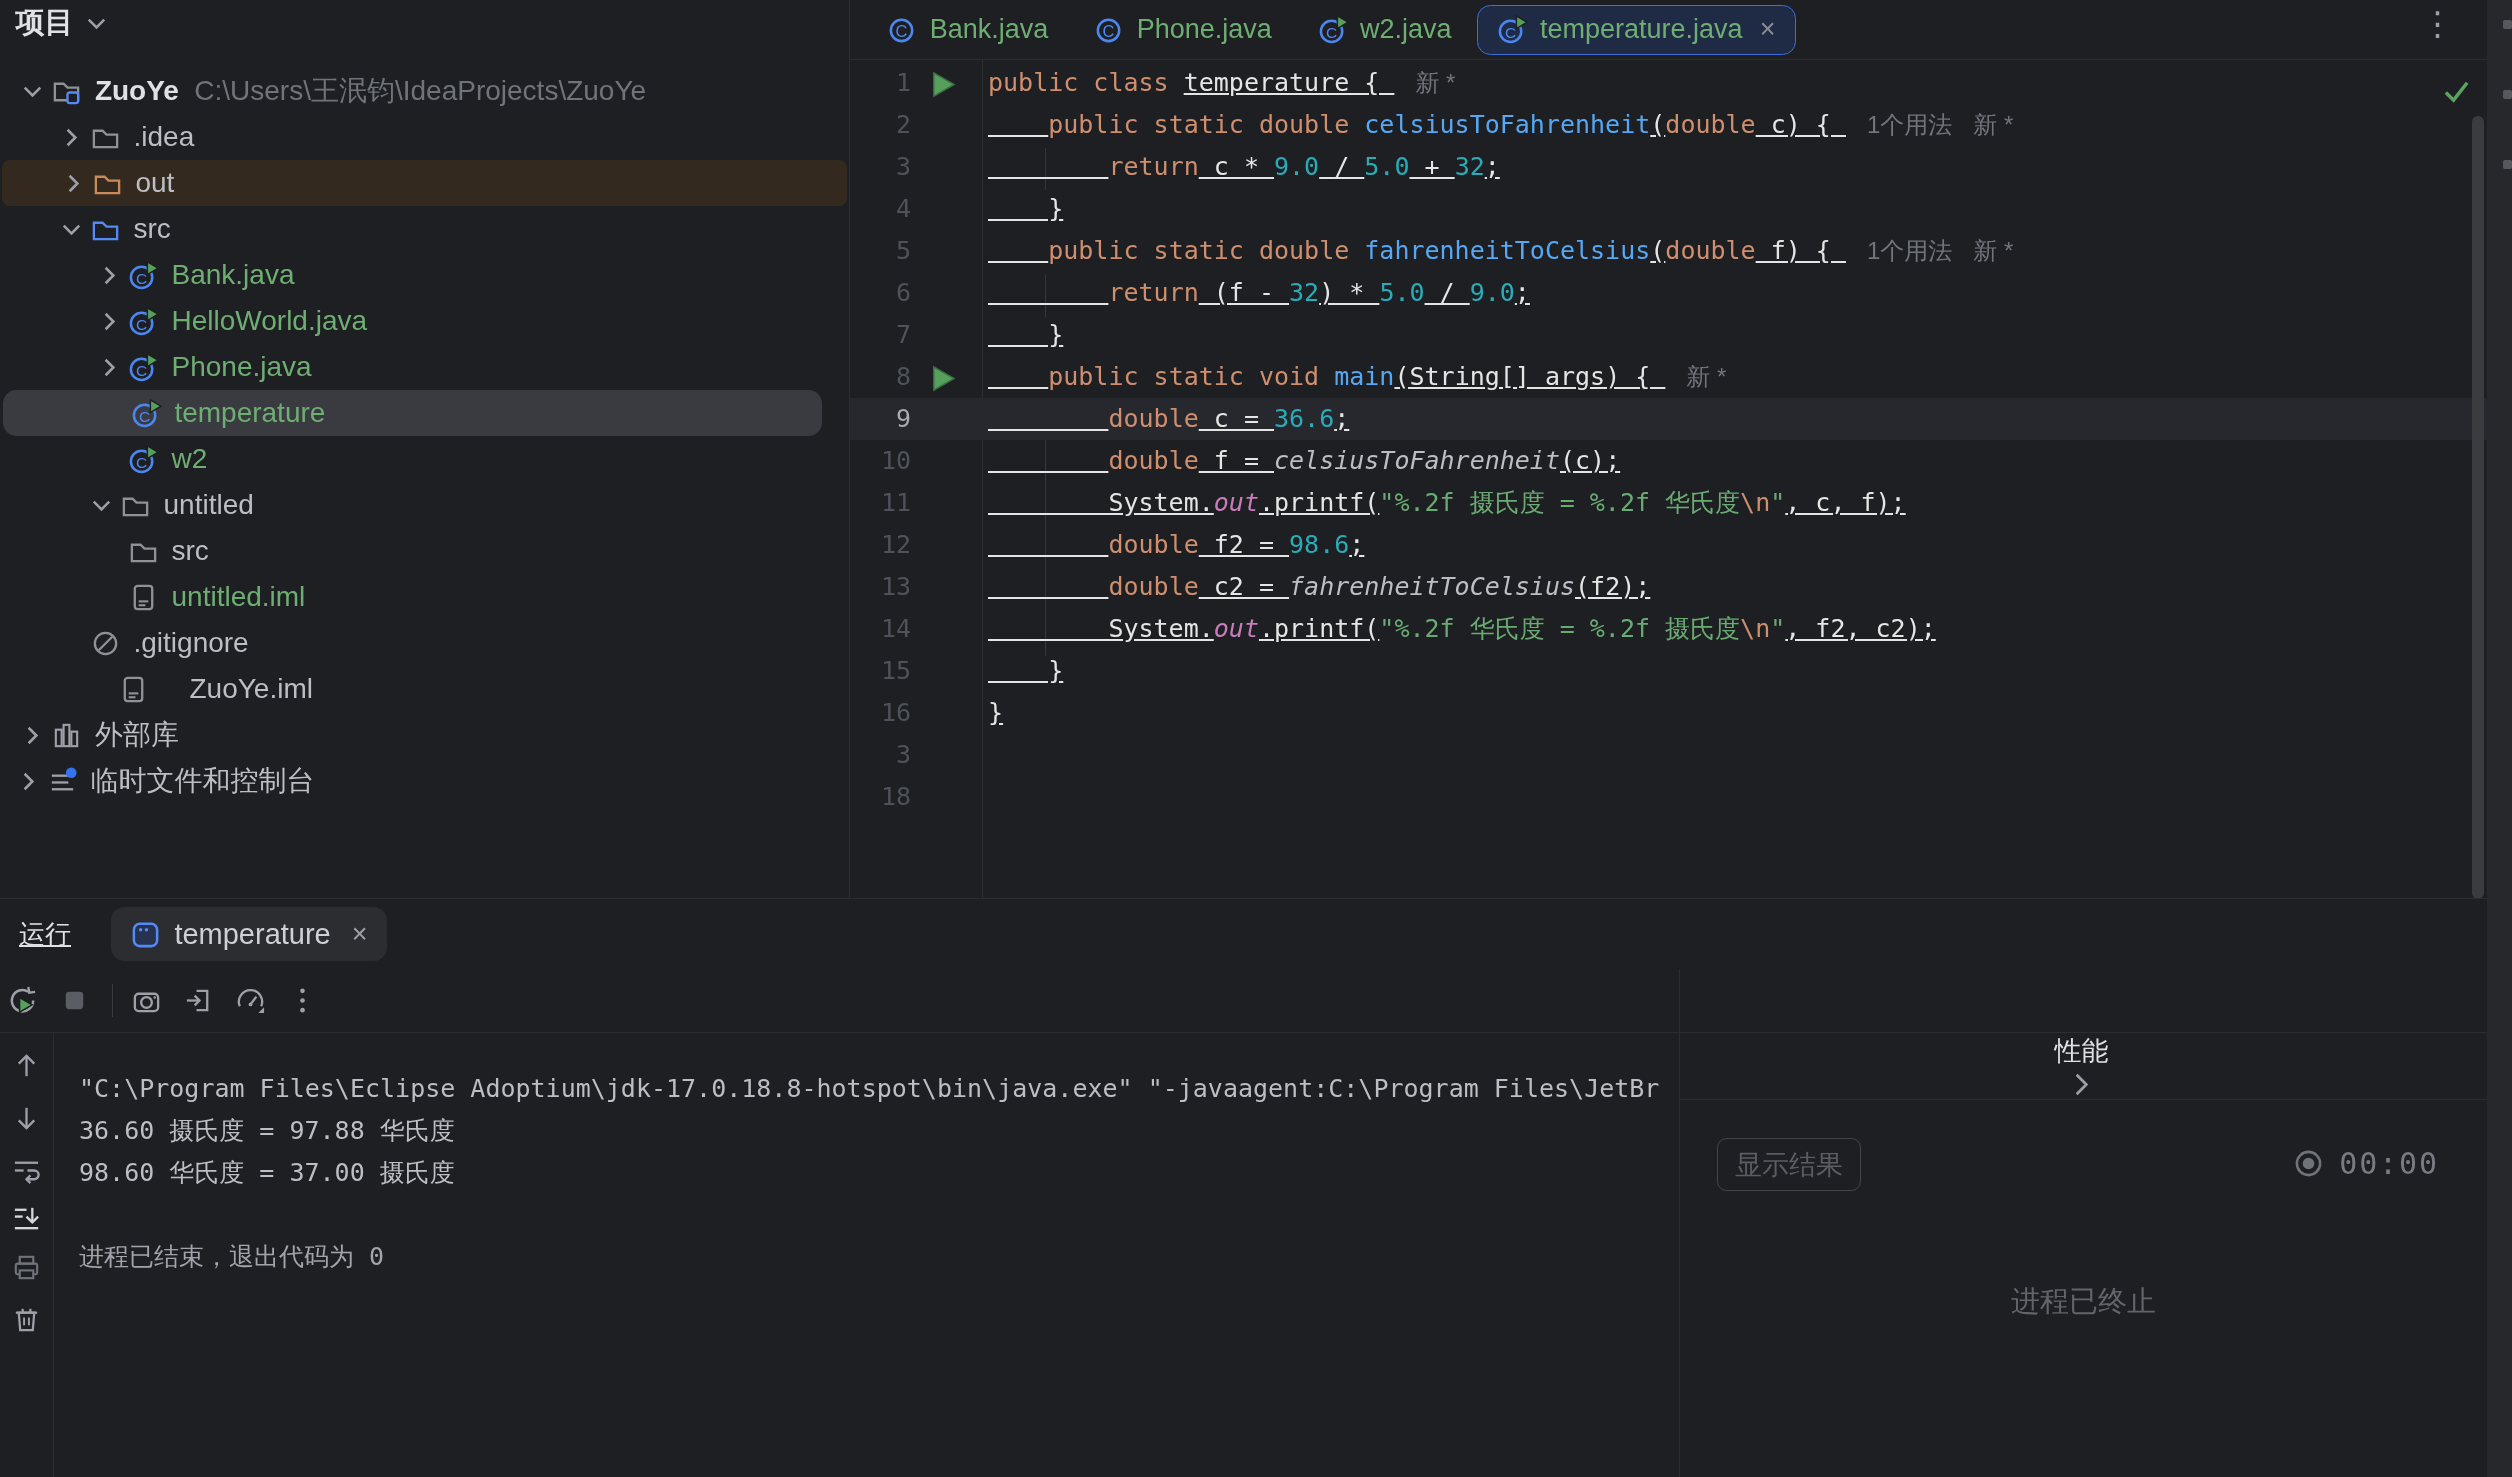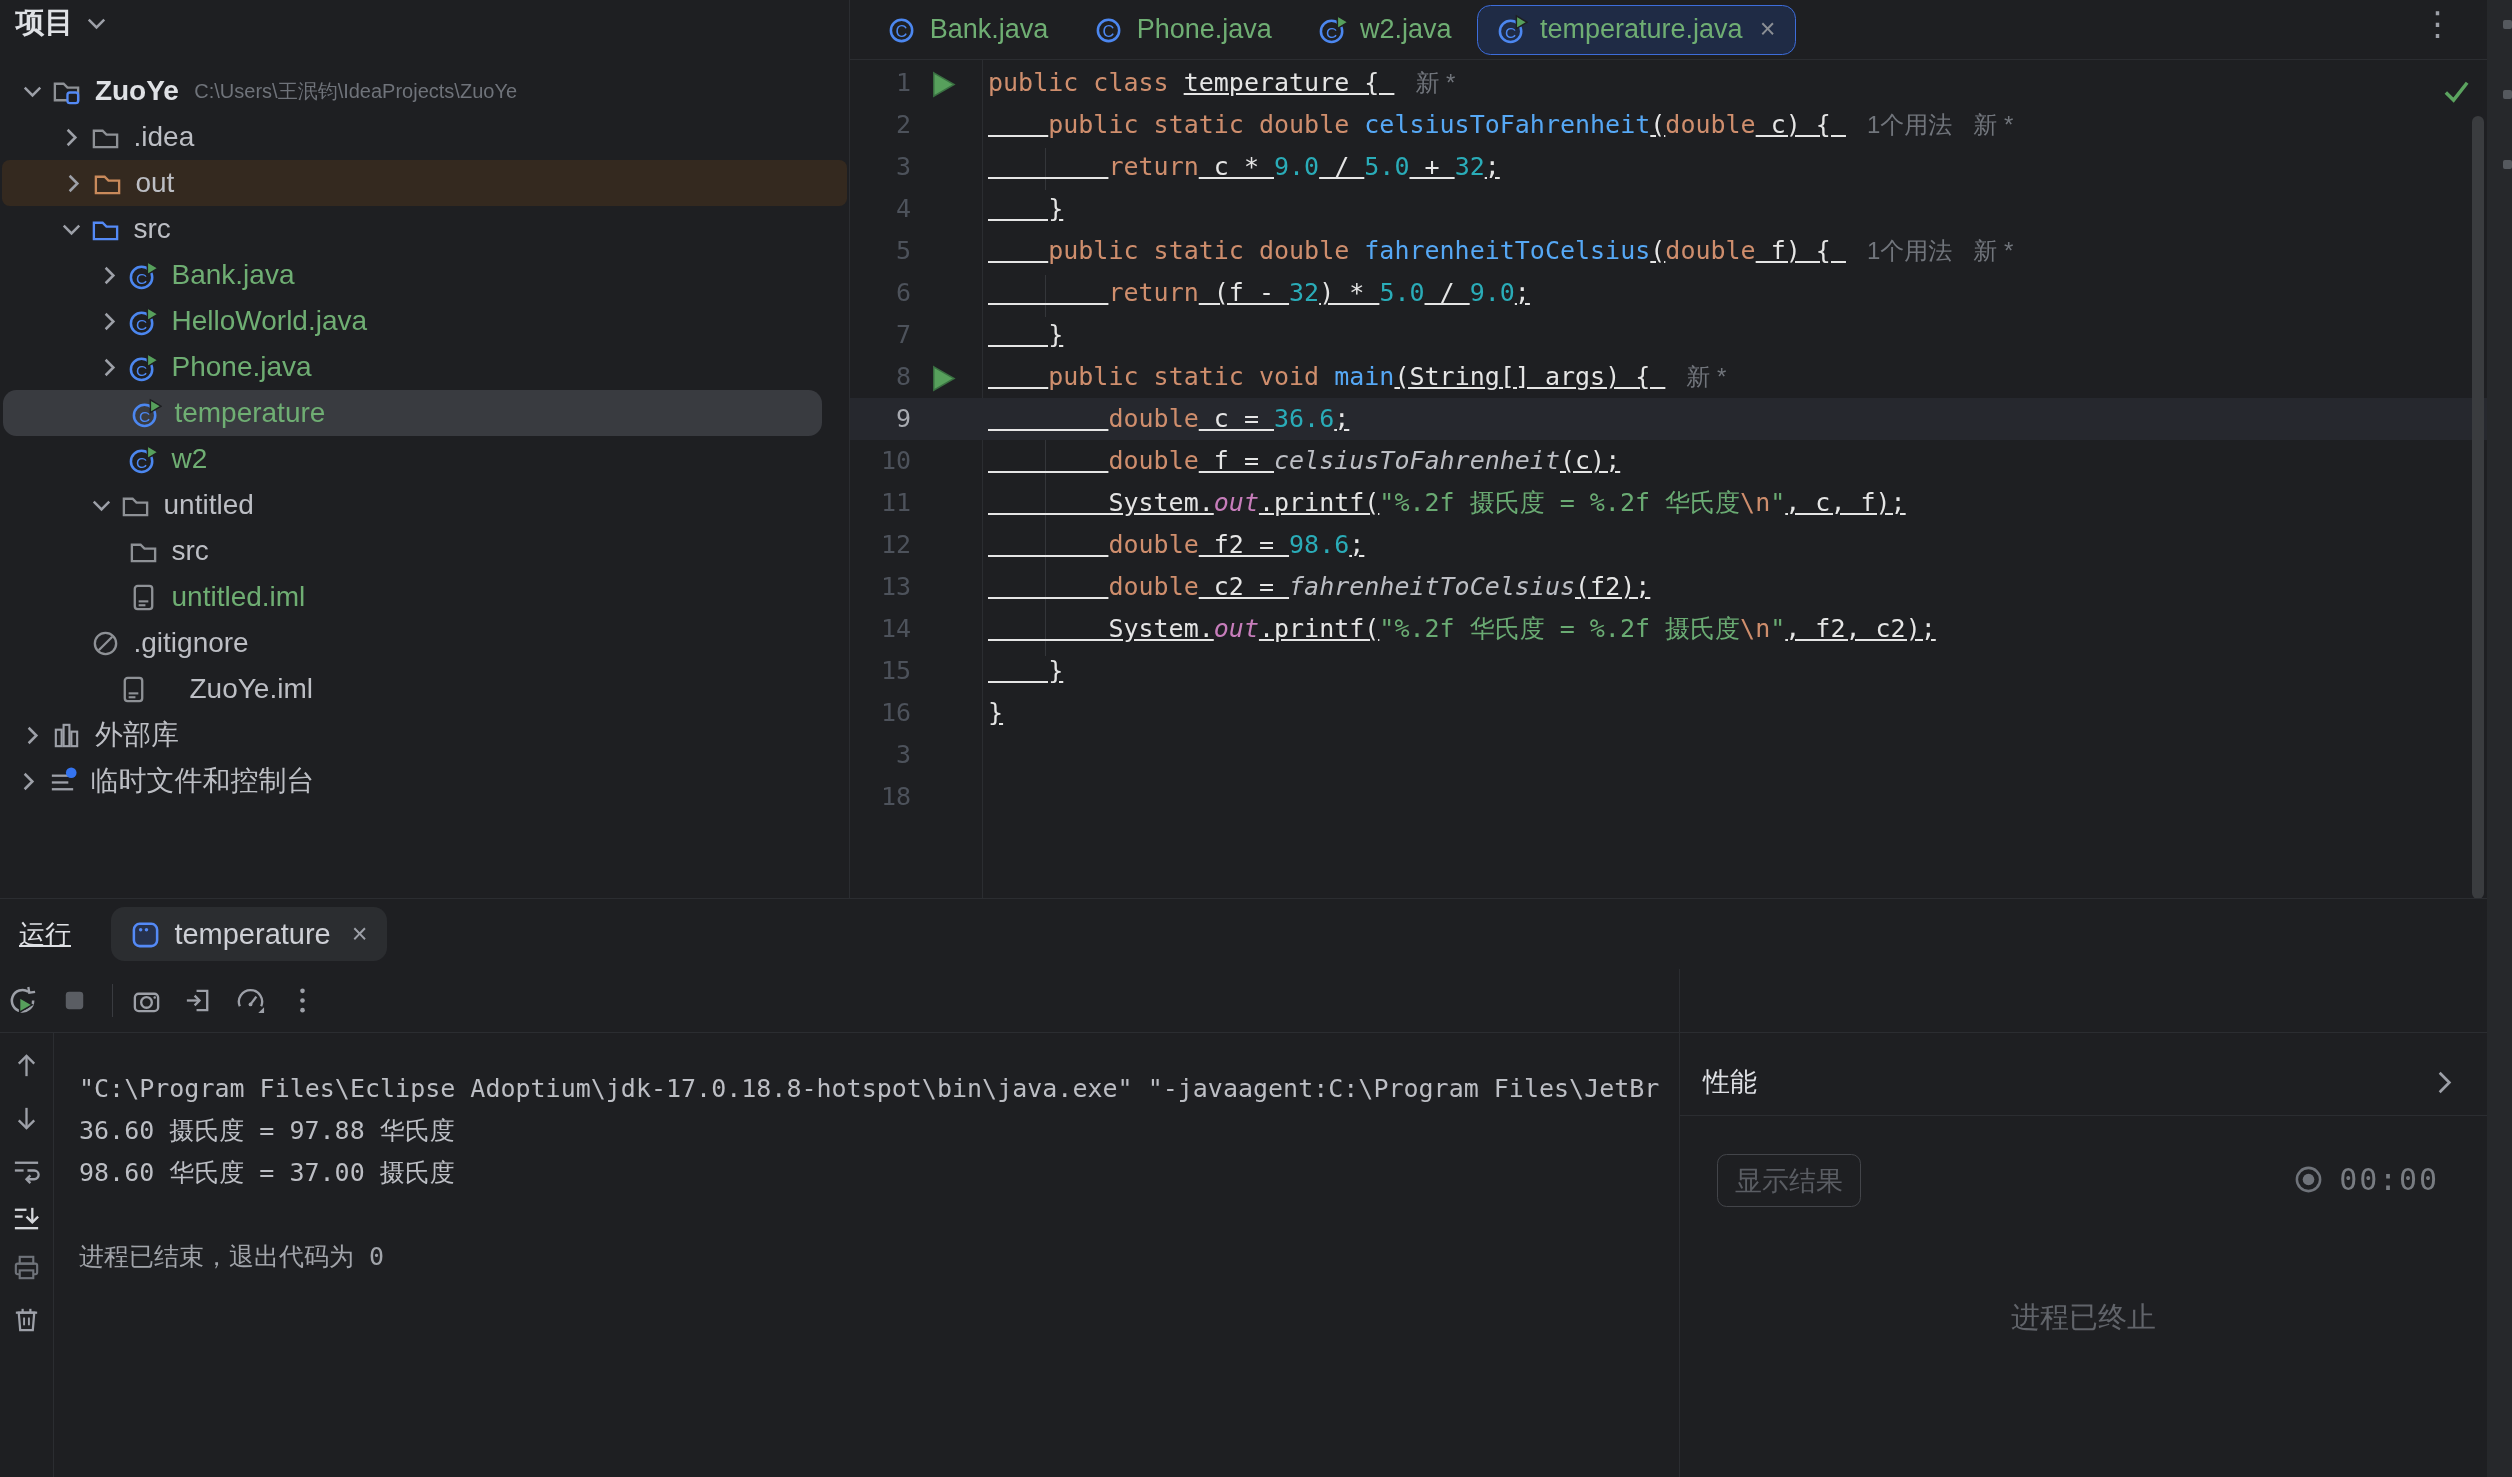--- a/index.html
+++ b/index.html
@@ -15,21 +15,21 @@
   .proj-title{font-size:29px;font-weight:bold;color:#DFE1E5;}
   .tree{position:absolute;top:68px;left:0;right:0;}
   .trow{height:46px;display:flex;align-items:center;font-size:28px;position:relative;}
   .trow .chev{width:35px;height:35px;display:inline-flex;align-items:center;justify-content:center;flex:none;}
   .trow .ticon{width:33px;height:33px;display:inline-flex;align-items:center;justify-content:center;flex:none;margin-right:11.5px;}
   .trow.selected{background:#393B40;border-radius:13.4px;margin:0 27px 0 2.9px;}
   .trow.excluded{background:#34291F;border-radius:7.7px;margin:0 1.9px;}
   .lbl-added{color:#6FAE73;}
   .lbl-plain{color:#BCBEC4;}
   .lbl-root{color:#DFE1E5;font-weight:bold;}
-  .tpath{color:#6F737A;margin-left:15.4px;font-weight:normal;font-size:20px;}
+  .tpath{color:#6F737A;margin-left:15.4px;font-weight:normal;font-size:28px;}
   
   .editor{flex:1;display:flex;flex-direction:column;position:relative;min-width:0;}
   .tabbar{height:59px;min-height:59px;border-bottom:1px solid #2B2D31;display:flex;align-items:center;padding-left:17.3px;position:relative;}
   .tab{height:48px;display:flex;align-items:center;gap:11.5px;padding:0 19px;margin-right:5.8px;font-size:27px;color:#6FAE73;border-radius:13.4px;border:1.9px solid transparent;}
   .tab.active{border-color:#3D6DDB;background:#1F2B45;}
   .tab .ticn{width:31px;height:31px;display:inline-flex;}
   .tab .closex{color:#8A8E94;font-size:27px;margin-left:5.8px;}
   .tab-kebab{position:absolute;right:33px;top:3.8px;color:#9DA0A8;font-size:33px;letter-spacing:0;}
   .codearea{flex:1;position:relative;font-family:"DejaVu Sans Mono","Liberation Mono",monospace;font-size:25px;overflow:hidden;}
   .codelines{position:absolute;top:1.9px;left:0;right:0;}
@@ -58,21 +58,21 @@
   .tbi{width:33px;height:33px;display:inline-flex;align-items:center;justify-content:center;margin-right:19px;}
   .tb-sep{width:1px;height:33px;background:#393B40;margin:0 17.3px 0 1.9px;}
   .consolewrap{flex:1;border-top:1px solid #2B2D31;display:flex;min-height:0;}
   .cgutter{width:53px;min-width:53px;border-right:1px solid #2B2D31;position:relative;}
   .cgi{position:absolute;left:10.6px;width:31px;height:31px;}
   .ctext{flex:1;font-family:"DejaVu Sans Mono","Liberation Mono",monospace;font-size:25px;line-height:42px;padding:35px 0 0 25px;white-space:pre;overflow:hidden;color:#BCBEC4;}
   .cline-exit{color:#A1A4AA;}
   
   .rightpanel{flex:1;display:flex;flex-direction:column;min-width:0;}
   .rp-spacer{height:63px;min-height:63px;}
-  .rp-header{height:66px;min-height:66px;border-top:1px solid #2B2D31;border-bottom:1px solid #2B2D31;display:flex;align-items:center;justify-content:space-between;padding:16px 27px 0 23px;}
+  .rp-header{height:66px;min-height:66px;border-top:1px solid #2B2D31;border-bottom:1px solid #2B2D31;display:flex;align-items:center;justify-content:space-between;padding:0 27px 0 23px;flex-direction:column;}
   .rp-title{font-size:27px;color:#DFE1E5;}
   .rp-body{flex:1;position:relative;}
   .show-results{position:absolute;left:37px;top:38px;width:144px;height:53px;border:1.9px solid #43454A;border-radius:9.6px;background:transparent;color:#5A5D63;font-size:27px;font-family:inherit;}
   .timer{position:absolute;right:48px;top:46px;display:flex;align-items:center;gap:15.4px;color:#787C82;}
   .timer-text{font-size:30px;font-family:"DejaVu Sans Mono","Liberation Mono",monospace;letter-spacing:1.9px;}
   .proc-status{position:absolute;left:0;right:0;top:182px;text-align:center;font-size:29px;color:#61646A;}
   svg{display:block;}
 </style>
 </head>
 <body>

